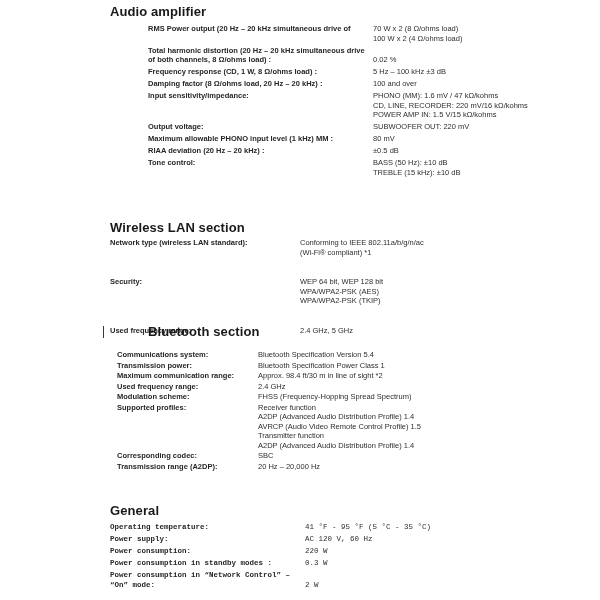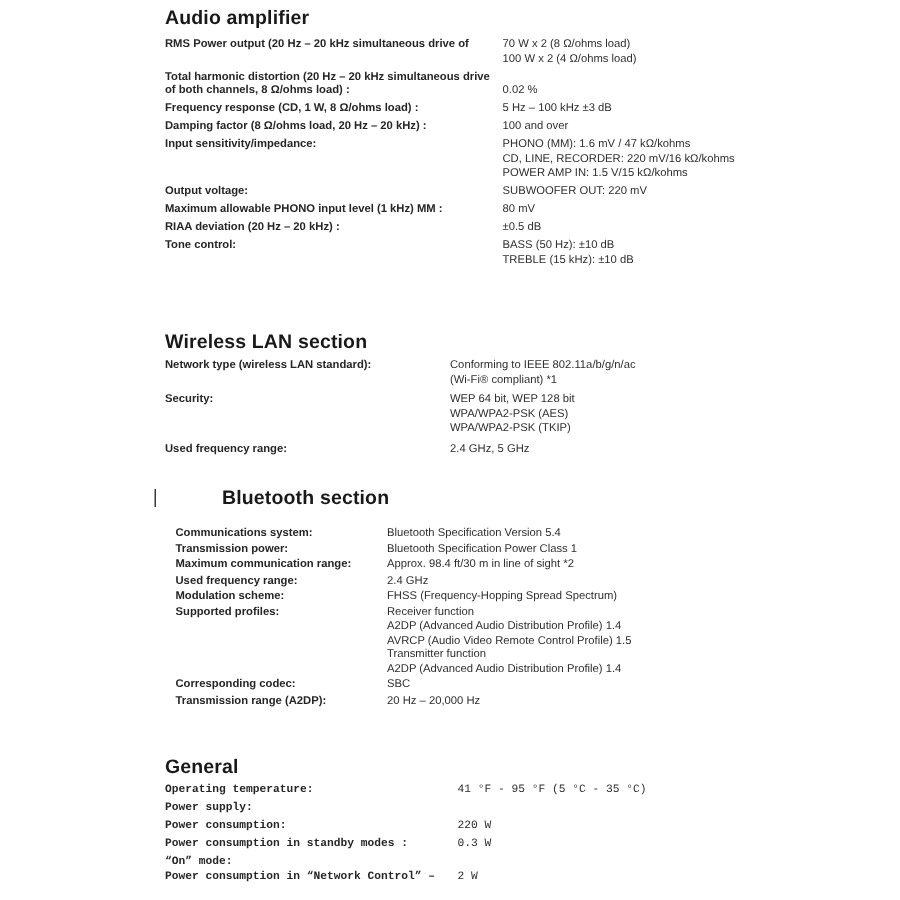--- a/index.html
+++ b/index.html
@@ -33,22 +33,22 @@
   #sec-3 h2 { margin-bottom: 5px; }
 
   .change-bar {
     position: absolute;
     left: -9px; top: 1px;
     height: 12px; width: 0;
     border-left: 1.5px solid #3a3a3a;
   }
 
   .spec-rows { display: flex; flex-direction: column; }
-  #sec-0 .spec-rows { row-gap: 2.5px; }
-  #sec-1 .spec-rows { row-gap: 4px; }
+  #sec-0 .spec-rows { row-gap: 2.5px; padding-left: 38px; }
+  #sec-1 .spec-rows { row-gap: 20px; }
   #sec-2 .spec-rows { row-gap: 1px; }
   #sec-3 .spec-rows { row-gap: 2.5px; }
 
   .spec-row { display: grid; }
   #sec-0 .spec-row { margin-left: 110px; grid-template-columns: 225px 1fr; }
   #sec-1 .spec-row { margin-left: 110px; grid-template-columns: 190px 1fr; }
   #sec-2 .spec-row { margin-left: 117px; grid-template-columns: 141px 1fr; }
   #sec-3 .spec-row { margin-left: 110px; grid-template-columns: 195px 1fr; font-family: Liberation Mono, monospace; }
 
   .spec-label, .spec-value { font-size: 7.5px; line-height: 9.5px; }
@@ -269,41 +269,44 @@
             <div class="spec-label-line">Operating temperature:</div>
           </div>
           <div class="spec-value">
             <div class="spec-value-line">41 °F - 95 °F (5 °C - 35 °C)</div>
           </div>
         </div>
         <div class="spec-row">
           <div class="spec-label">
             <div class="spec-label-line">Power supply:</div>
           </div>
+          <div class="spec-value">
+            <div class="spec-value-line">AC 120 V, 60 Hz</div>
+          </div>
         </div>
         <div class="spec-row">
           <div class="spec-label">
             <div class="spec-label-line">Power consumption:</div>
           </div>
           <div class="spec-value">
             <div class="spec-value-line">220 W</div>
           </div>
         </div>
         <div class="spec-row">
           <div class="spec-label">
             <div class="spec-label-line">Power consumption in standby modes :</div>
           </div>
           <div class="spec-value">
             <div class="spec-value-line">0.3 W</div>
           </div>
         </div>
         <div class="spec-row">
           <div class="spec-label">
+            <div class="spec-label-line">Power consumption in “Network Control” –</div>
             <div class="spec-label-line">“On” mode:</div>
-            <div class="spec-label-line">Power consumption in “Network Control” –</div>
           </div>
           <div class="spec-value align-bottom">
             <div class="spec-value-line">2 W</div>
           </div>
         </div>
       </div>
   </section>
 
 </div>
 

